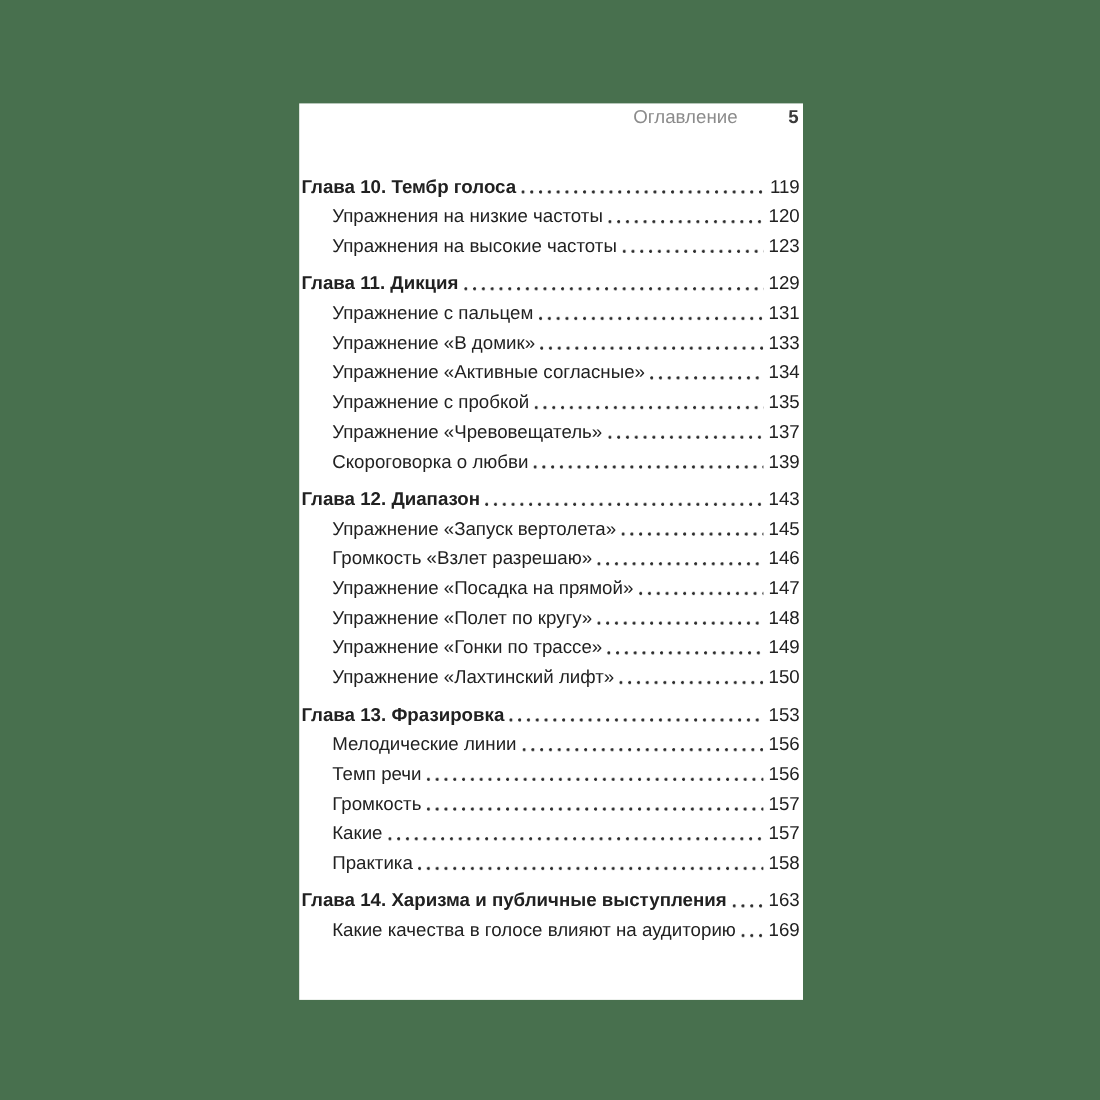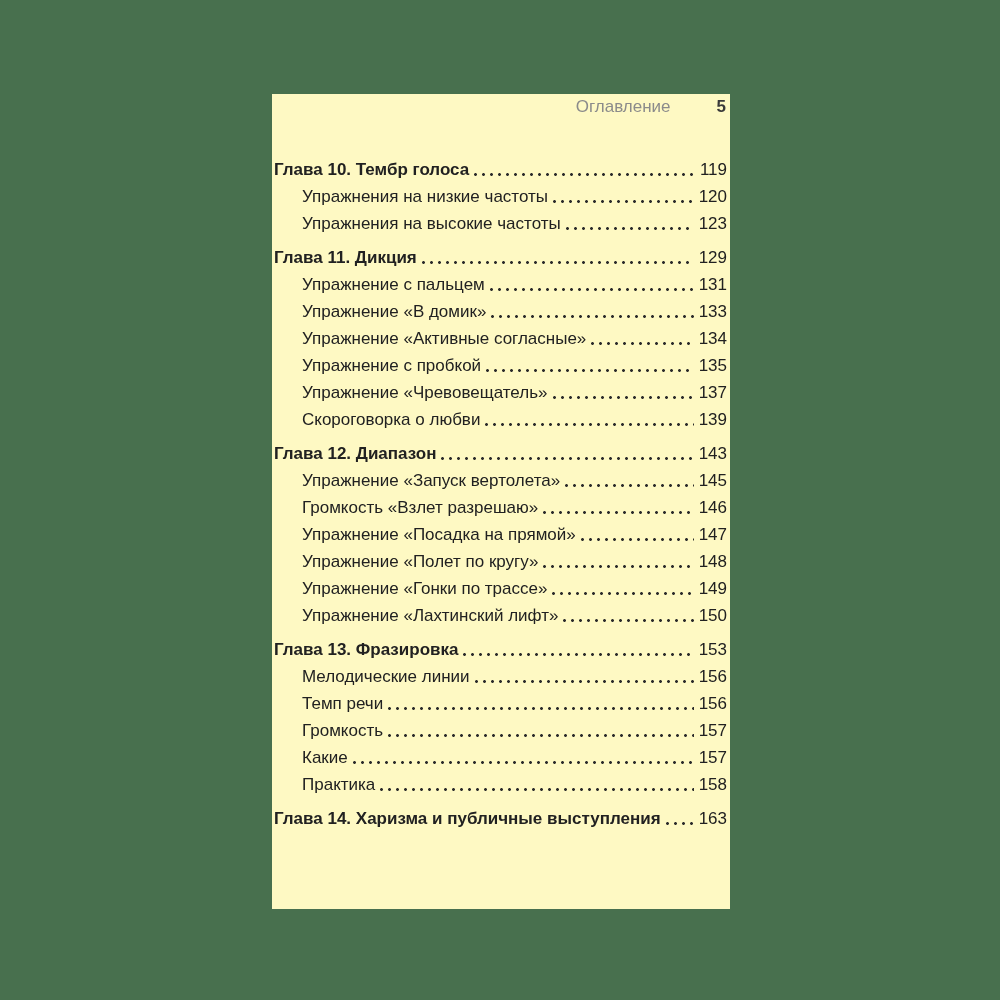--- a/index.html
+++ b/index.html
@@ -70,21 +70,21 @@
   .pagenum {
     flex: 0 0 auto;
     font-weight: normal;
     text-align: right;
   }
 </style>
 </head>
 <body style="background: rgb(72, 112, 78);">
 
 <div class="canvas">
-  <div class="page" style="background: #fef9c3;">
+  <div class="page" style="background: #ffffff;">
     <div class="running-header">
       <span class="header-title">Оглавление</span>
       <span class="header-num">5</span>
     </div>
     <div class="toc" id="toc-list">
         <div class="toc-entry chapter">
           <span class="label">Глава 10. Тембр голоса</span>
           <span class="leader"></span>
           <span class="pagenum">119</span>
         </div>
@@ -196,15 +196,20 @@
         <div class="toc-entry sub">
           <span class="label">Практика</span>
           <span class="leader"></span>
           <span class="pagenum">158</span>
         </div>
         <div class="toc-entry chapter">
           <span class="label">Глава 14. Харизма и публичные выступления</span>
           <span class="leader"></span>
           <span class="pagenum">163</span>
         </div>
+        <div class="toc-entry sub">
+          <span class="label">Какие качества в голосе влияют на аудиторию</span>
+          <span class="leader"></span>
+          <span class="pagenum">169</span>
+        </div>
       </div>
   </div>
 </div>
 
 </body></html>

